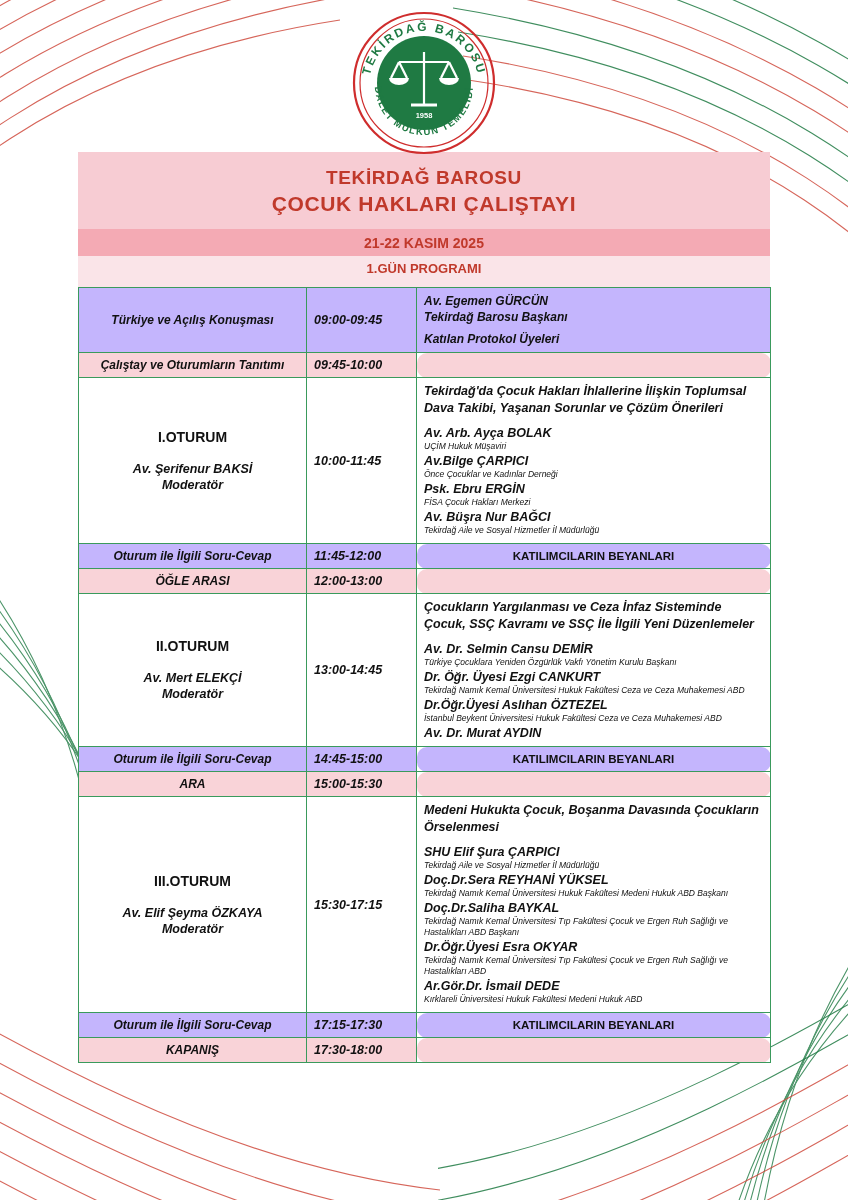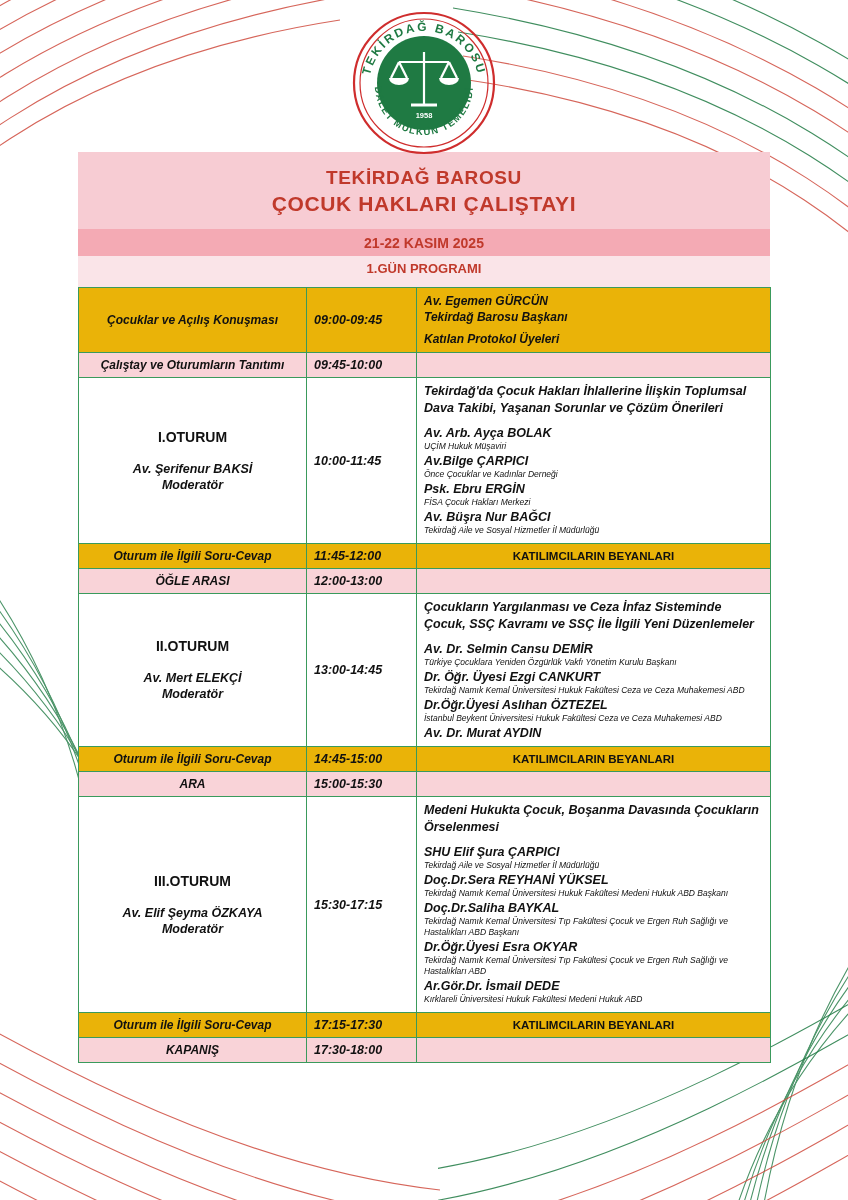--- a/index.html
+++ b/index.html
@@ -109,21 +109,21 @@
     font-size: 12px;
     color: #111111;
   }
   .cell-time {
     text-align: left;
     font-style: italic;
     font-weight: bold;
     font-size: 12.5px;
     color: #111111;
   }
-  .row-green td { background: #eab308; }
+  .row-green td { background: #c4b5fd; }
   .row-pink td { background: #f9d3d8; }
   .row-white td { background: #ffffff; }
 
   .session-name {
     text-align: center;
     font-weight: bold;
     font-size: 14px;
     color: #111111;
     margin-bottom: 16px;
   }
@@ -156,20 +156,21 @@
     font-size: 8.5px;
     color: #111111;
     line-height: 11px;
     margin-bottom: 2px;
   }
   .cell-declare {
     text-align: center;
     font-weight: bold;
     font-size: 11.5px;
     color: #111111;
+    border-radius: 10px;
   }
   .open-cell {
     font-weight: bold;
     font-style: italic;
     font-size: 12px;
     color: #111111;
     line-height: 16px;
   }
   .empty-cell { padding: 0; }
 </style>
@@ -291,21 +292,21 @@
 
   <table class="program">
     <colgroup>
       <col class="col-a">
         <col class="col-b">
         <col class="col-c">
     </colgroup>
     <tbody>
 
       <tr class="row-green">
-        <td class="cell-title">Çocuklar ve Açılış Konuşması</td>
+        <td class="cell-title">Türkiye ve Açılış Konuşması</td>
         <td class="cell-time">09:00-09:45</td>
         <td>
           <div class="open-cell">Av. Egemen GÜRCÜN</div>
           <div class="open-cell aff">Tekirdağ Barosu Başkanı</div>
           <div class="open-cell" style="margin-top:6px">Katılan Protokol Üyeleri</div>
         </td>
       </tr>
 
       <tr class="row-pink">
         <td class="cell-title">Çalıştay ve Oturumların Tanıtımı</td>

